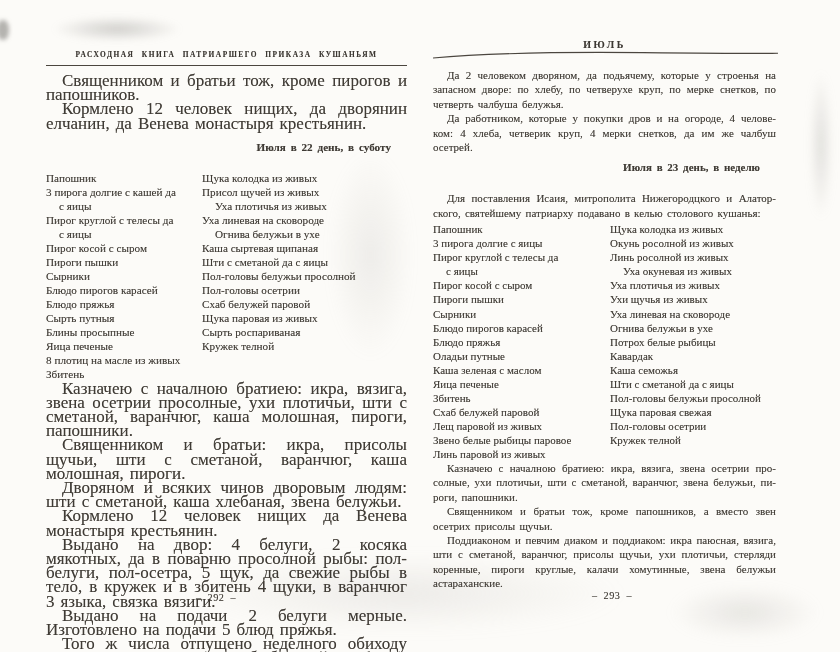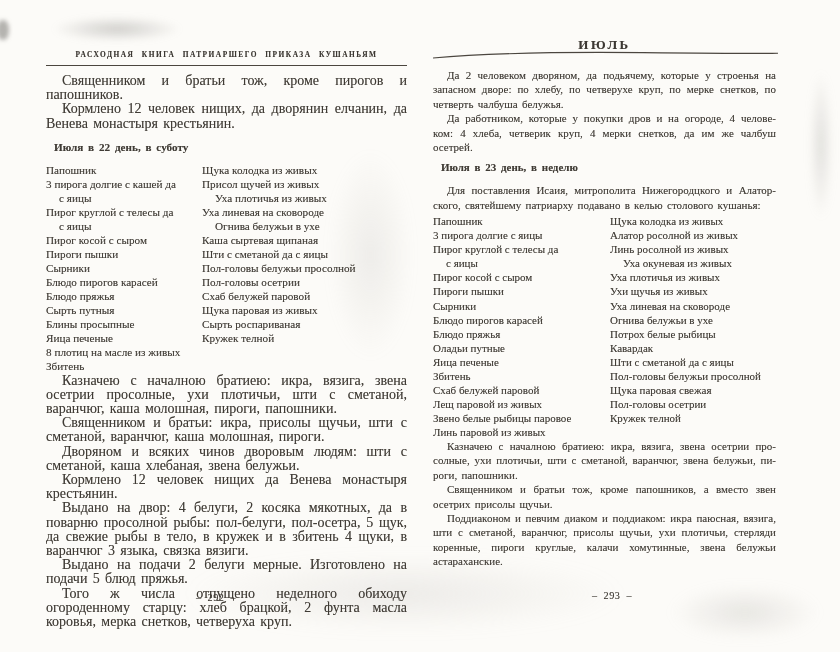--- a/index.html
+++ b/index.html
@@ -32,31 +32,31 @@
   .smudge-bottomright{left:670px;top:585px;width:150px;height:55px;
     background:radial-gradient(ellipse at center,rgba(185,182,176,.30),rgba(185,182,176,0) 70%);
     filter:blur(6px);}
 
   .page{position:absolute;text-shadow:0 0 .5px rgba(77,71,64,.45);}
   .page-left{left:46px;top:50px;width:361px;}
   .page-right{left:433px;top:40px;width:343px;}
 
   .running-header{text-align:center;font-weight:bold;color:#3c3833;line-height:10px;}
   .page-left .running-header{font-size:7.4px;letter-spacing:1.5px;word-spacing:4px;}
-  .page-right .running-header{font-size:13px;letter-spacing:2.5px;}
+  .page-right .running-header{font-size:10px;letter-spacing:2.5px;}
   .header-rule{border-top:1px solid #4b463f;margin-top:5px;height:0;}
   .rule-right-svg{display:block;margin-top:0;height:10px;width:345px;}
 
   .para{margin:0;text-align:justify;}
-  .page-left .para{font-size:14px;line-height:14.2px;text-indent:16px;word-spacing:1.8px;}
+  .page-left .para{font-size:17px;line-height:14.2px;text-indent:16px;word-spacing:1.8px;}
   .page-right .para{font-size:11px;line-height:14.4px;text-indent:14px;word-spacing:1.5px;}
   .mt8{margin-top:8px;}
   .mt2{margin-top:2px;}
 
-  .day-heading{margin:8px;text-align:left;font-weight:bold;word-spacing:2px;}
+  .day-heading{margin:16px;text-align:right;font-weight:bold;word-spacing:2px;}
   .page-left .day-heading{margin-top:9px;font-size:11.2px;line-height:15px;}
   .page-right .day-heading{margin-top:6px;font-size:11px;line-height:15px;}
 
   .menu{margin-top:6px;}
   .page-right .menu{margin-top:2px;}
   .menu-row{display:flex;}
   .page-left .menu-row{font-size:11.2px;line-height:14.05px;}
   .page-right .menu-row{font-size:11px;line-height:14.05px;}
   .cell-l{flex:0 0 156px;}
   .page-right .cell-l{flex:0 0 177px;}
@@ -180,21 +180,21 @@
 
     <p class="para mt2">Для поставления Исаия, митрополита Нижегородцкого и Алатор­ского, святейшему патриарху подавано в келью столового кушанья:</p>
 
     <div class="menu" id="menu-right">
         <div class="menu-row">
           <span class="cell-l">Папошник</span>
           <span class="cell-r">Щука колодка из живых</span>
         </div>
         <div class="menu-row">
           <span class="cell-l">3 пирога долгие с яицы</span>
-          <span class="cell-r">Алатор росолной из живых</span>
+          <span class="cell-r">Окунь росолной из живых</span>
         </div>
         <div class="menu-row">
           <span class="cell-l">Пирог круглой с телесы да</span>
           <span class="cell-r">Линь росолной из живых</span>
         </div>
         <div class="menu-row">
           <span class="cell-l ind">с яицы</span>
           <span class="cell-r">Уха окуневая из живых</span>
         </div>
         <div class="menu-row">
@@ -213,20 +213,24 @@
           <span class="cell-l">Блюдо пирогов карасей</span>
           <span class="cell-r">Огнива белужьи в ухе</span>
         </div>
         <div class="menu-row">
           <span class="cell-l">Блюдо пряжья</span>
           <span class="cell-r">Потрох белые рыбицы</span>
         </div>
         <div class="menu-row">
           <span class="cell-l">Оладьи путные</span>
           <span class="cell-r">Кавардак</span>
+        </div>
+        <div class="menu-row">
+          <span class="cell-l">Каша зеленая с маслом</span>
+          <span class="cell-r">Каша семожья</span>
         </div>
         <div class="menu-row">
           <span class="cell-l">Яица печеные</span>
           <span class="cell-r">Шти с сметаной да с яицы</span>
         </div>
         <div class="menu-row">
           <span class="cell-l">Збитень</span>
           <span class="cell-r">Пол-головы белужьи просолной</span>
         </div>
         <div class="menu-row">

